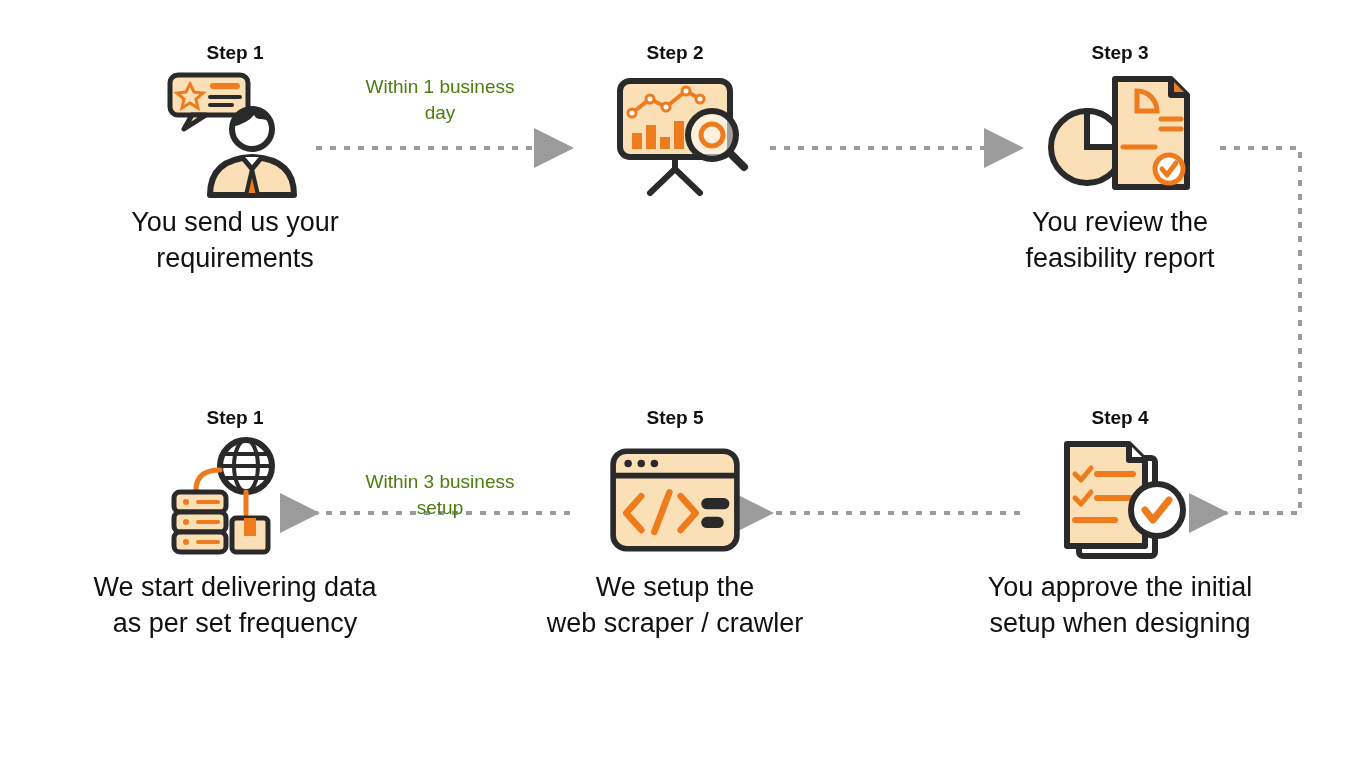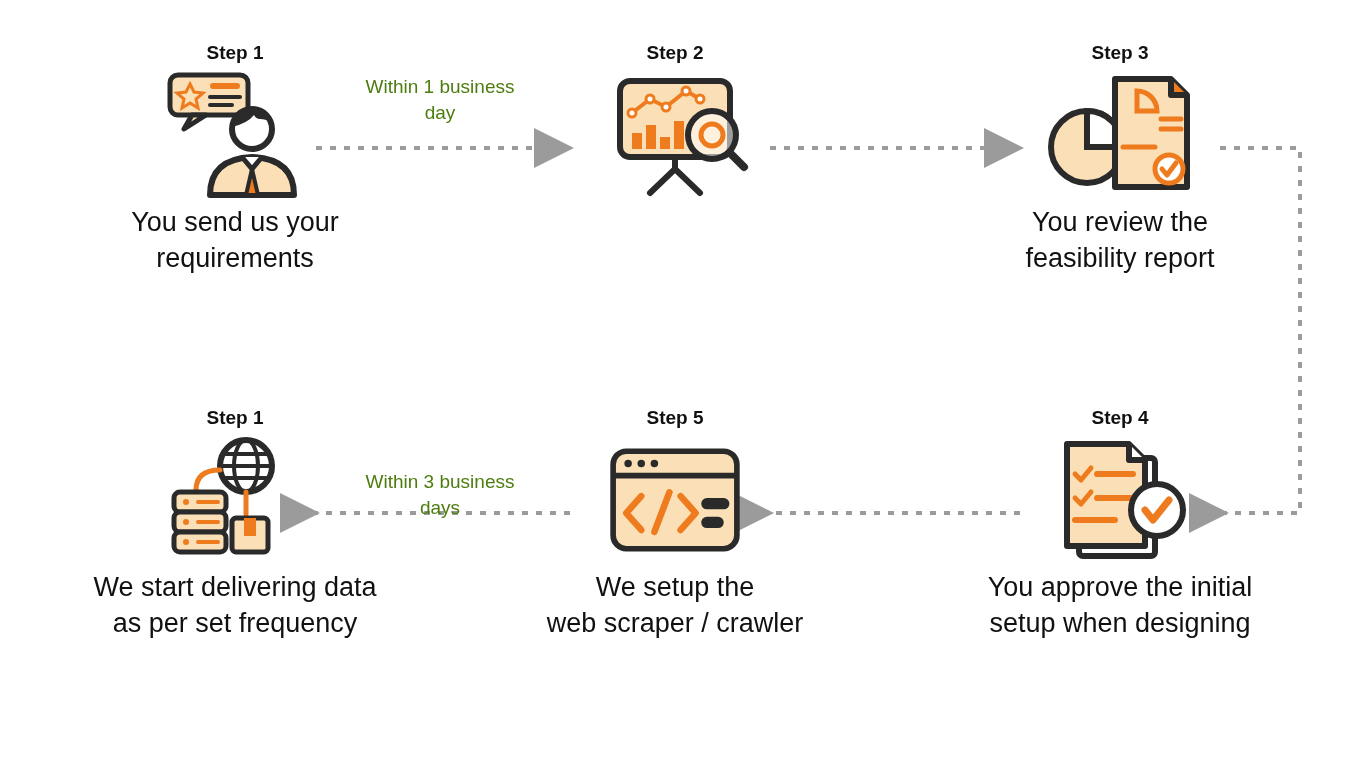--- a/index.html
+++ b/index.html
@@ -66,21 +66,21 @@
 
   <line x1="570" y1="513" x2="316" y2="513" stroke="#9b9b9b" stroke-width="4" stroke-dasharray="6,8" marker-end="url(#arrowL)"></line>
 </svg>
 
 <div class="connector-label" style="position:absolute; left:350px; top:74px; width:180px;">
   <span>Within 1 business</span><br>
   <span>day</span>
 </div>
 <div class="connector-label" style="position:absolute; left:350px; top:439px; width:180px;margin-top:30px;">
   <span>Within 3 business</span><br>
-  <span>days</span>
+  <span>setup</span>
 </div>
 
 <div class="node" style="left:105px; top:42px; width:260px;">
   <div class="step-title">Step 1</div>
   <div class="icon-holder">
     <svg width="150" height="130" viewBox="0 0 150 130">
 
       <rect x="10" y="6" width="78" height="40" rx="8" fill="#fbe0b7" stroke="#2a2a2a" stroke-width="5"></rect>
       <path d="M32,46 L24,60 L46,46 Z" fill="#fbe0b7" stroke="#2a2a2a" stroke-width="5" stroke-linejoin="round"></path>
 

